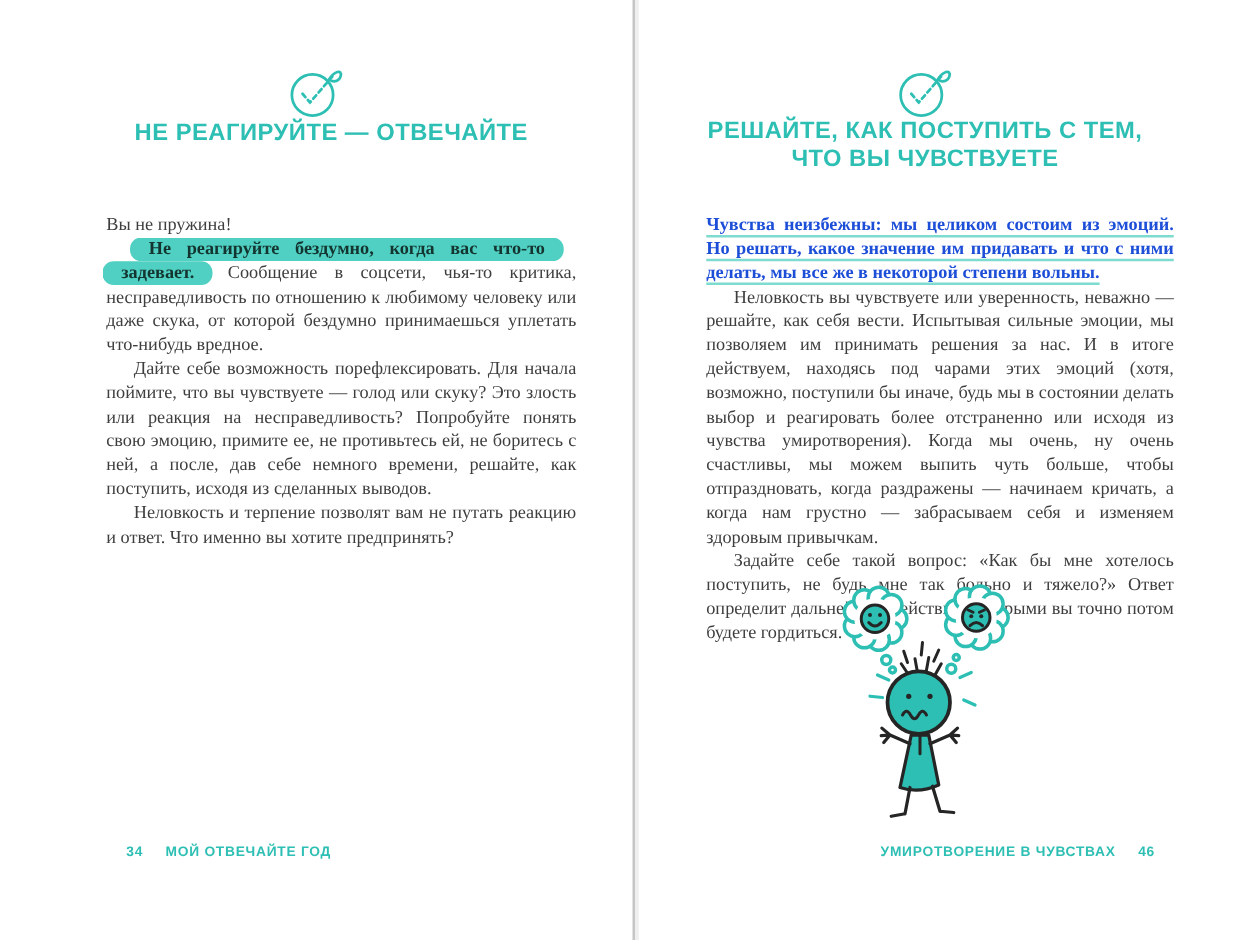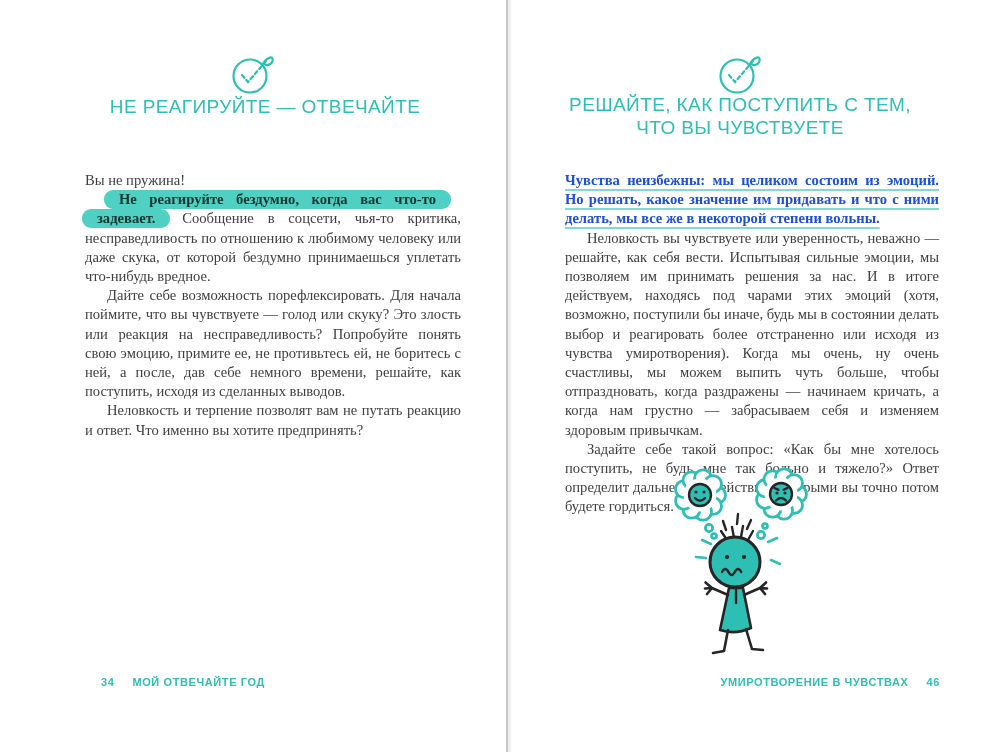--- a/index.html
+++ b/index.html
@@ -18,21 +18,21 @@
   }
   .gutter{position:absolute;left:506px;top:0;width:2px;height:752px;background:var(--gutter);}
   .gutter-soft{position:absolute;left:508px;top:0;width:3px;height:752px;background:#efefef;}
 
   .chapter-icon{position:absolute;width:48px;height:44px;}
   .chapter-icon.left{left:229px;top:52px;}
   .chapter-icon.right{left:716px;top:52px;}
 
   .page-title{
     position:absolute;text-align:center;color:var(--accent);
-    font-family:"Liberation Sans", sans-serif;font-weight:400;
+    font-family:"Liberation Sans", sans-serif;font-weight:700;
     font-size:19px;line-height:23px;letter-spacing:0.4px;
   }
   .page-title.left{left:65px;top:95px;width:400px;}
   .page-title.right{left:545px;top:93px;width:390px;}
 
   .body-text{
     position:absolute;font-size:14.6px;line-height:19.2px;text-align:justify;
   }
   .body-text.left{left:85px;top:171px;width:376px;}
   .body-text.right{left:565px;top:171px;width:374px;}
@@ -49,21 +49,21 @@
     text-decoration:underline;text-decoration-color:var(--underline);
     text-decoration-thickness:2px;text-underline-offset:3.5px;
   }
 
   .footer{
     position:absolute;top:676px;display:flex;align-items:baseline;gap:18px;
     font-family:"Liberation Sans", sans-serif;font-weight:700;font-size:11px;
     letter-spacing:0.6px;color:var(--accent);white-space:nowrap;margin-left:16px;
   }
   .footer.left{left:85px;}
-  .footer.right{right:60px;gap:18px;}
+  .footer.right{right:76px;gap:18px;}
 
   .illustration{position:absolute;left:648px;top:458px;width:222px;height:205px;}
 
   
   .tl{stroke:var(--accent);stroke-width:2.6;stroke-linecap:round;fill:none;}
   .bk{stroke:var(--ink);stroke-width:2.4;stroke-linecap:round;fill:none;}
   .bk3{stroke:var(--ink);stroke-width:2.6;stroke-linecap:round;fill:none;}
   .cl{fill:#ffffff;stroke:var(--accent);stroke-width:2.8;}
   .facefill{fill:var(--accent);stroke:var(--ink);stroke-width:2.4;}
   .bodyfill{fill:var(--accent);stroke:var(--ink);stroke-width:2.6;stroke-linejoin:round;}

